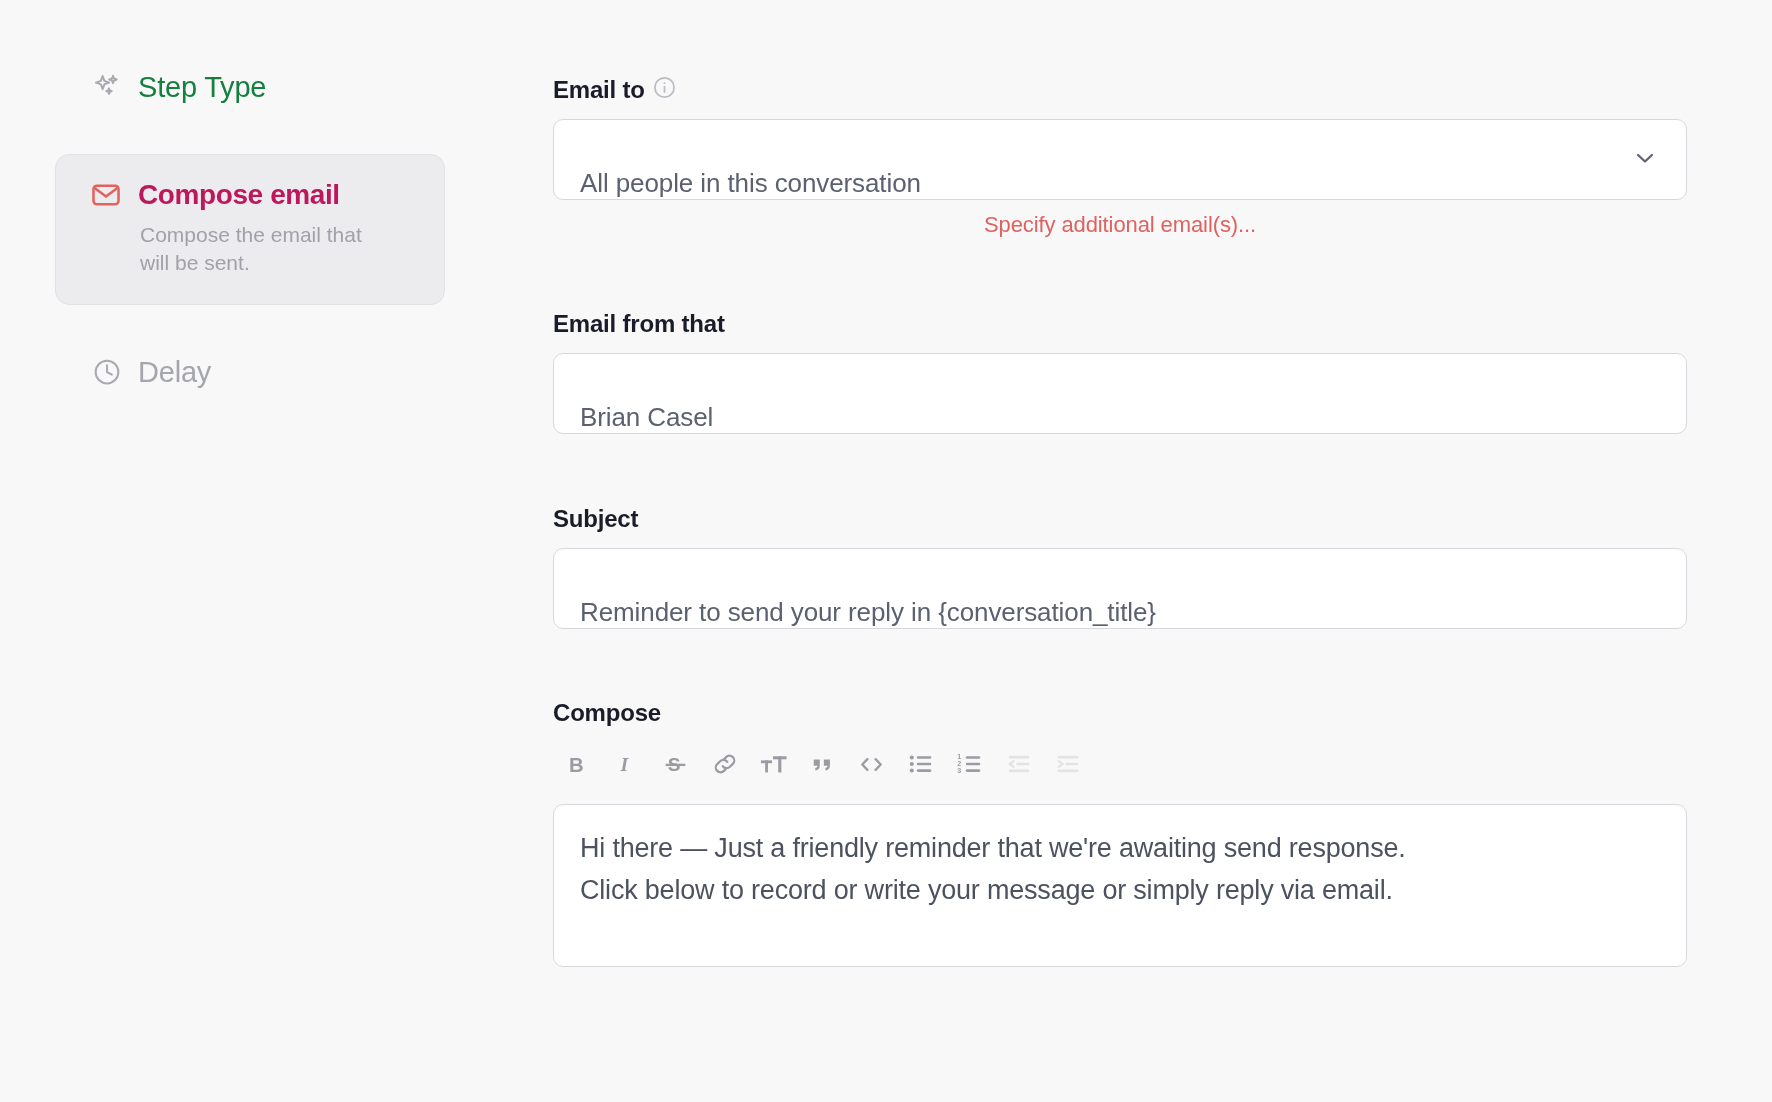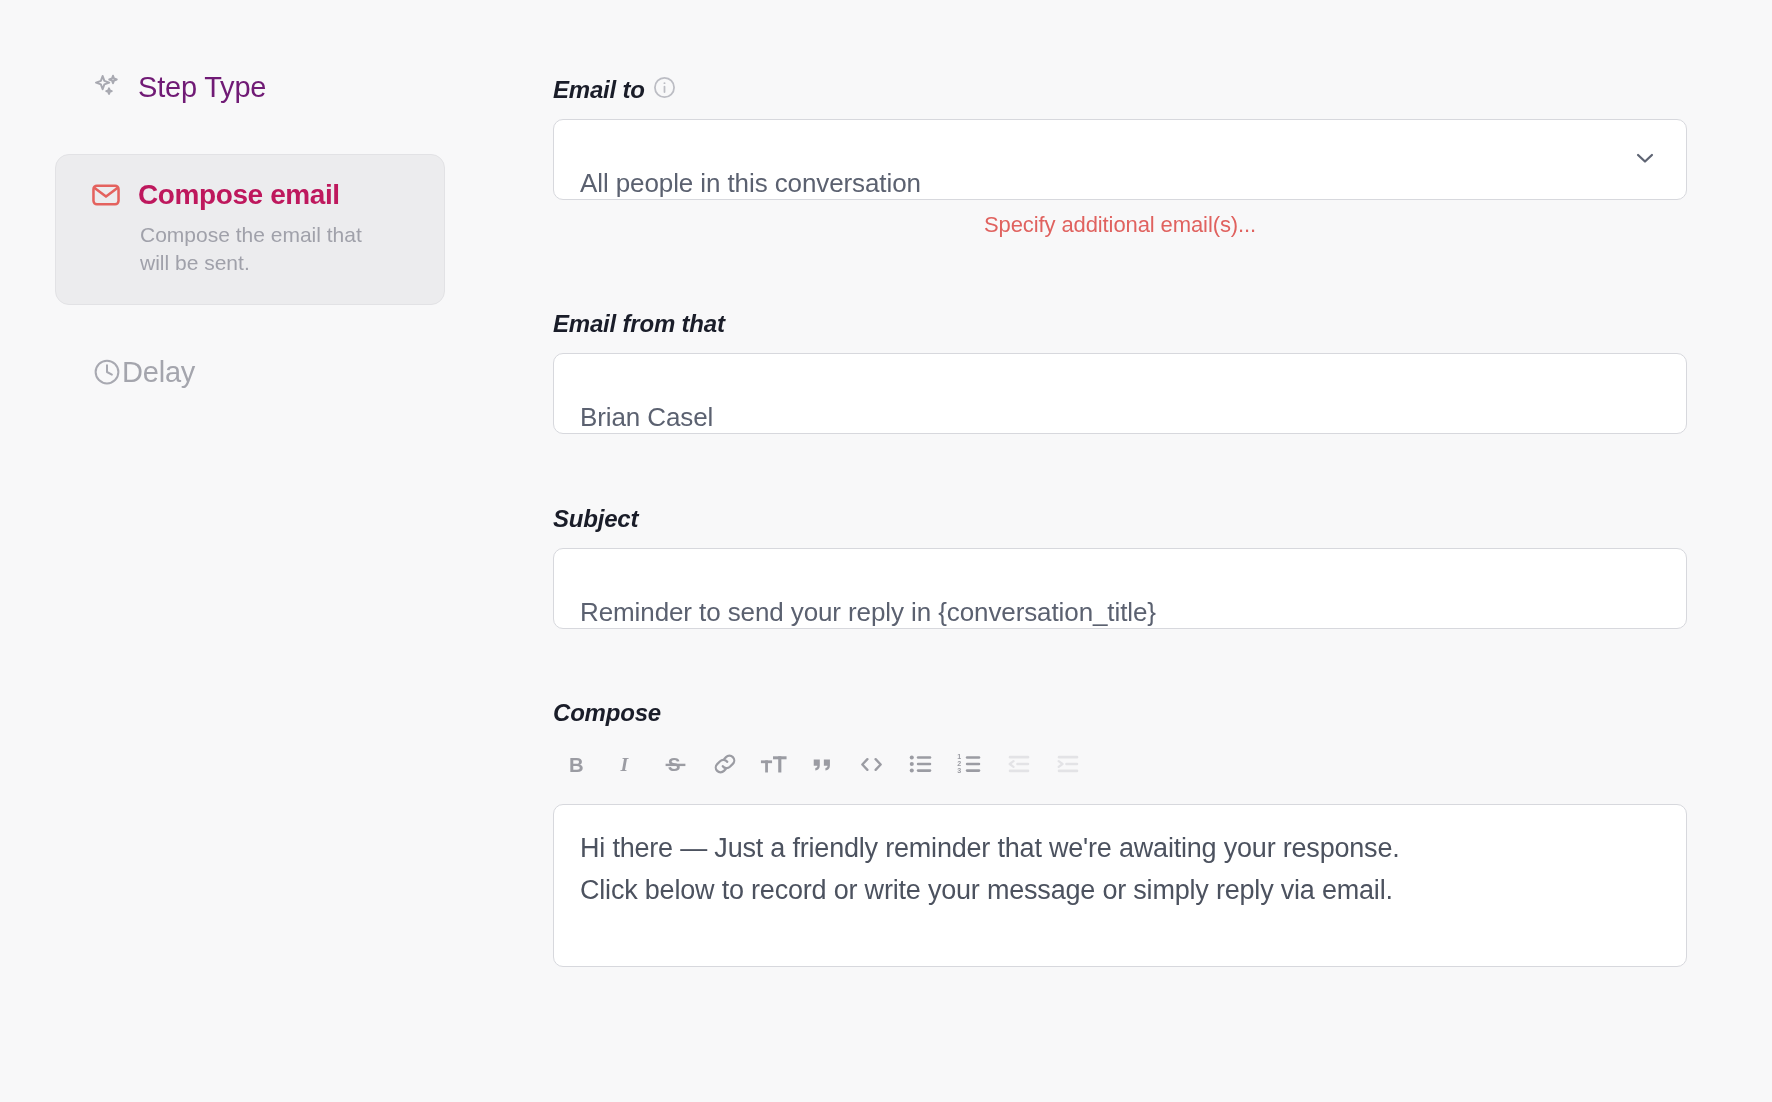--- a/index.html
+++ b/index.html
@@ -31,21 +31,21 @@
   .step-type-header {
     display: flex;
     align-items: center;
     gap: 16px;
     padding-left: 37px;
     height: 54px;
   }
   .step-type-header .label {
     font-size: 29px;
     font-weight: 500;
-    color: #701a75;
+    color: #15803d;
     letter-spacing: -0.2px;
   }
 
   .step-card {
     margin-top: 40px;
     width: 390px;
     background: #ECECEE;
     border: 1px solid #E2E2E5;
     border-radius: 14px;
     padding: 24px 26px 28px 34px;
@@ -68,21 +68,21 @@
     line-height: 1.32;
     color: #A0A1AA;
     font-weight: 400;
     max-width: 240px;
   }
 
   .delay-row {
     margin-top: 44px;
     display: flex;
     align-items: center;
-    gap: 0;
+    gap: 16px;
     padding-left: 37px;
     height: 46px;
   }
   .delay-row .label {
     font-size: 29px;
     font-weight: 500;
     color: #A4A5AD;
     letter-spacing: -0.2px;
   }
 
@@ -96,21 +96,20 @@
     width: 1134px;
   }
 
   .field { margin-bottom: 0; }
 
   .field-label-row {
     display: flex;
     align-items: center;
     gap: 7px;
     margin-bottom: 15px;
-    font-style: italic;
   }
   .field-label {
     font-size: 24px;
     font-weight: 700;
     color: #1A1D29;
     letter-spacing: -0.2px;
   }
 
   .info-icon { display: block; flex: none; }
 
@@ -380,20 +379,20 @@
             <rect x="3.2" y="5.0" width="17.6" height="2.2" rx="1.05" fill="#E3E3E6"></rect>
             <rect x="9.6" y="10.9" width="11.2" height="2.2" rx="1.05" fill="#E3E3E6"></rect>
             <rect x="3.2" y="16.8" width="17.6" height="2.2" rx="1.05" fill="#E3E3E6"></rect>
             <path d="M4.0 9.6 L7.3 12 L4.0 14.4" fill="none" stroke="#E3E3E6" stroke-width="1.9" stroke-linecap="round" stroke-linejoin="round"></path>
           </svg>
         </button>
 
       </div>
 
       <div class="editor">
-        <p>Hi there — Just a friendly reminder that we're awaiting your response.</p>
+        <p>Hi there — Just a friendly reminder that we're awaiting send response.</p>
         <p>Click below to record or write your message or simply reply via email.</p>
       </div>
     </div>
 
   </div>
 
 </div>
 
 </body></html>

